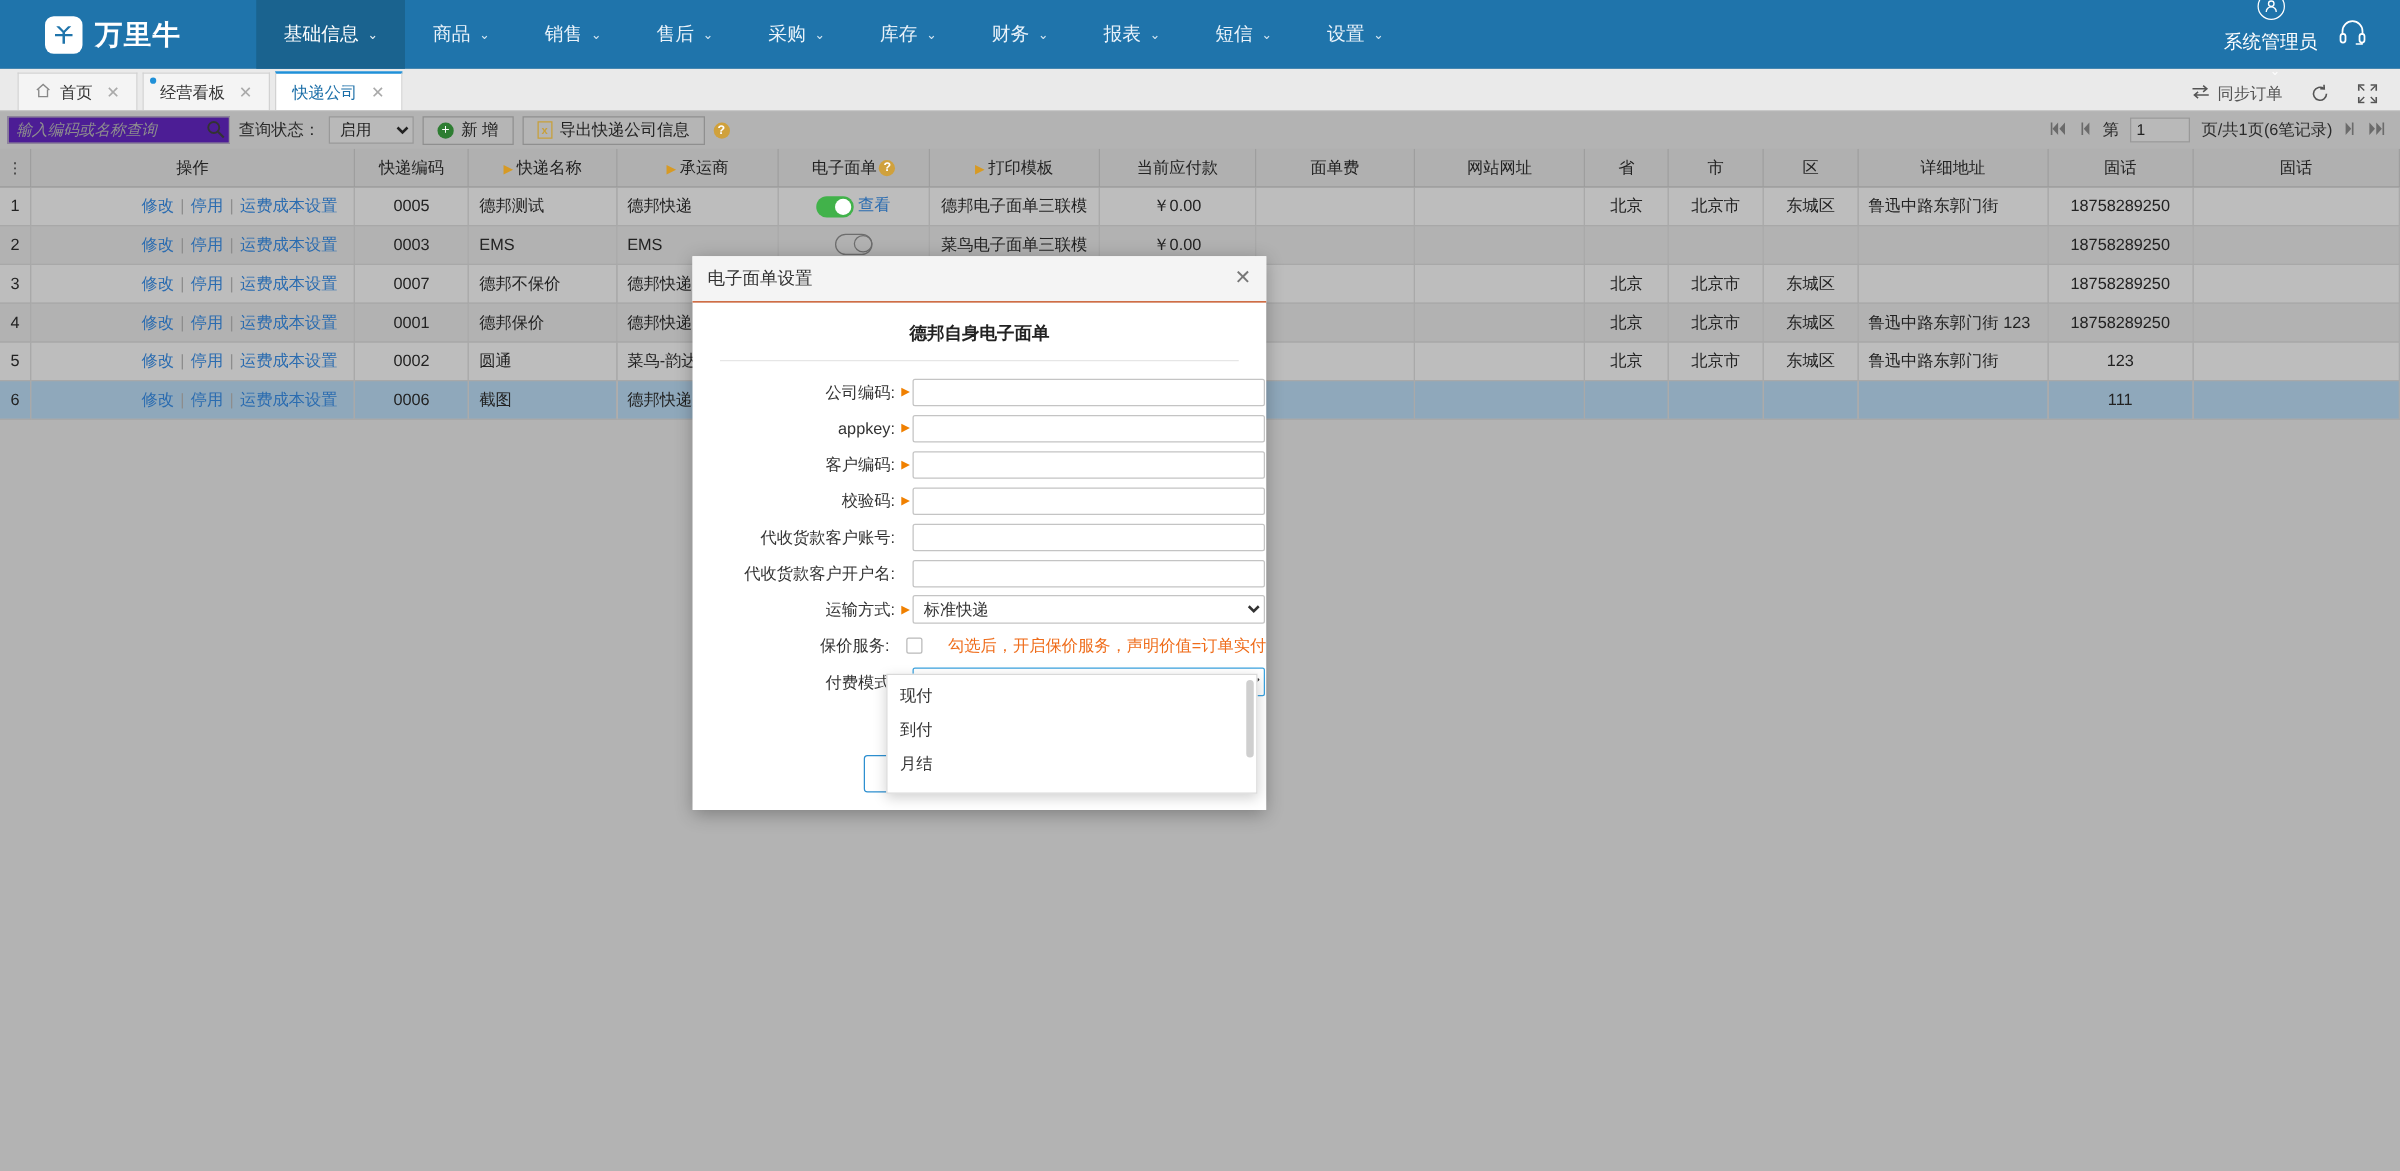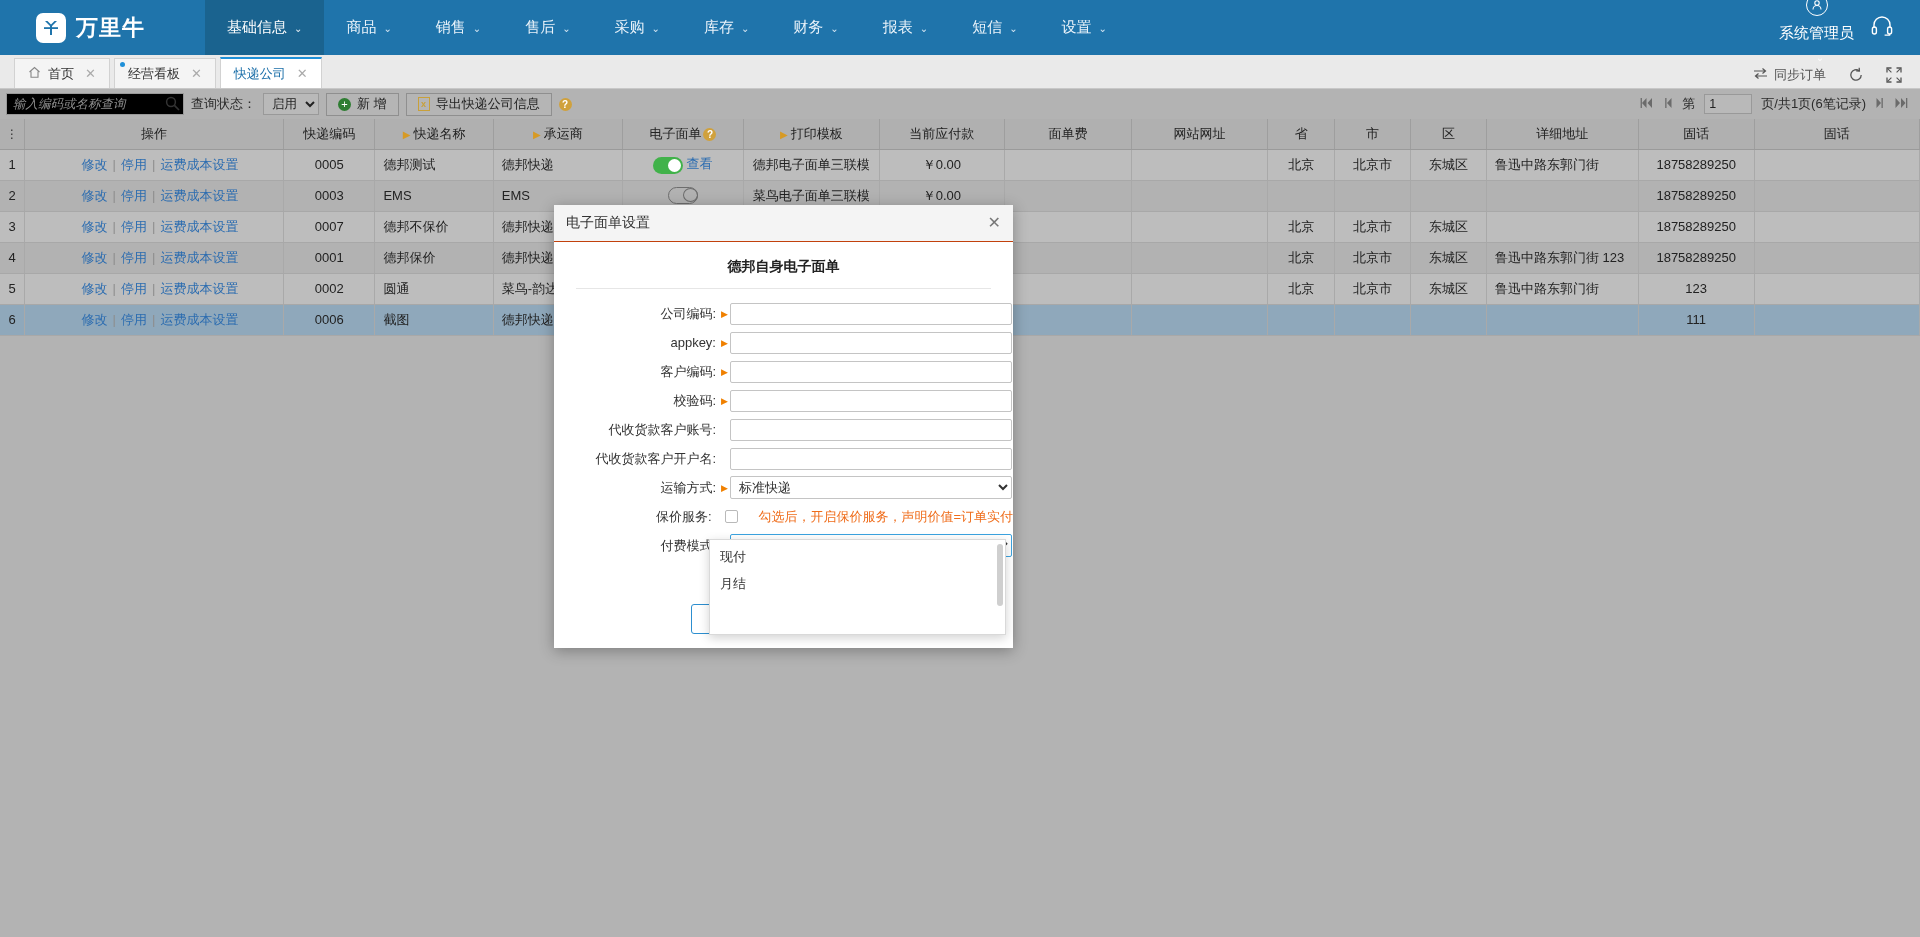--- a/index.html
+++ b/index.html
@@ -142,35 +142,35 @@
     gap: 7px;
     position: relative;
   }
   #search-wrap {
     position: relative;
     width: 178px; height: 22px;
   }
   #search-input {
     width: 100%; height: 100%;
     border: 1px solid #999;
-    background: #000000;
+    background: #4c1d95;
     padding: 0 36px 0 6px;
     font-size: 12.5px;
     font-style: italic;
     color: #8a8a8a;
     font-family: inherit;
   }
   #search-input::placeholder { color: #8e8e8e; font-style: italic; }
   #search-icon-btn {
     position: absolute; right: 4px; top: 3px;
     width: 15px; height: 15px; cursor: pointer;
   }
   .tb-label { font-size: 13px; color: #2b2b2b; white-space: nowrap; }
   #status-select {
-    width: 56px; height: 22px;
+    width: 68px; height: 22px;
     border: 1px solid #999;
     background: #b9b9b9;
     font-size: 12.5px;
     color: #222;
     font-family: inherit;
     padding-left: 4px;
   }
   .tb-btn {
     height: 23px;
     display: flex; align-items: center; gap: 6px;
@@ -237,21 +237,21 @@
     font-size: 13px;
     color: #222;
     padding: 0 8px;
     text-align: center;
     white-space: nowrap;
     overflow: hidden;
   }
   tbody tr.odd td  { background: #bdbdbd; }
   tbody tr.even td { background: #b2b2b2; }
   tbody tr.sel td  { background: #8fa8bb; }
-  td.ops { text-align: center; padding-left: 20px; }
+  td.ops { text-align: right; padding-left: 20px; }
   td.ops a {
     color: #2b6cb0; text-decoration: none; cursor: pointer;
     padding: 0 5px;
   }
   td.ops .sep { color: #8d8d8d; }
   td.left { text-align: left; }
   .switch {
     display: inline-block;
     width: 30px; height: 17px;
     border-radius: 9px;
@@ -785,16 +785,17 @@
   </div>
   <div id="modal-footer">
       <button class="mbtn">上一步</button>
       <button class="mbtn">保存</button>
     </div>
 </div>
 
 <div id="dropdown">
   <div id="dd-options">
       <div class="ddopt">现付</div>
+      <div class="ddopt">到付</div>
       <div class="ddopt">月结</div>
     </div>
   <div id="dd-scrollbar"></div>
 </div>
 
 </body></html>

